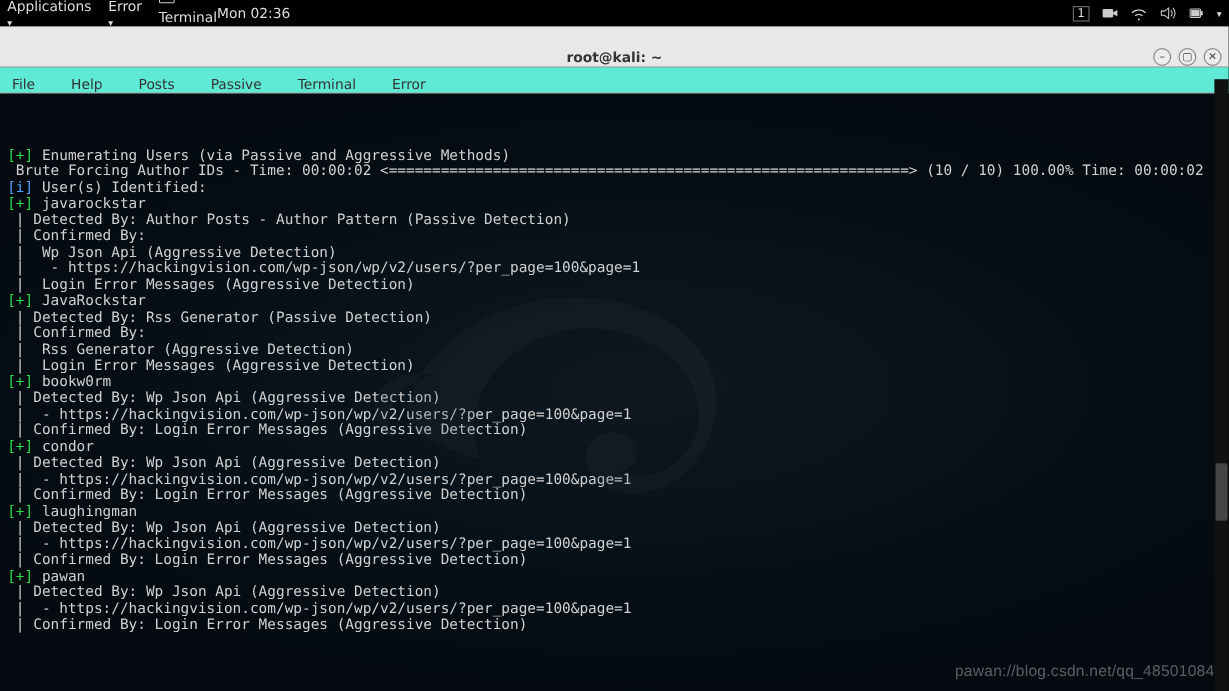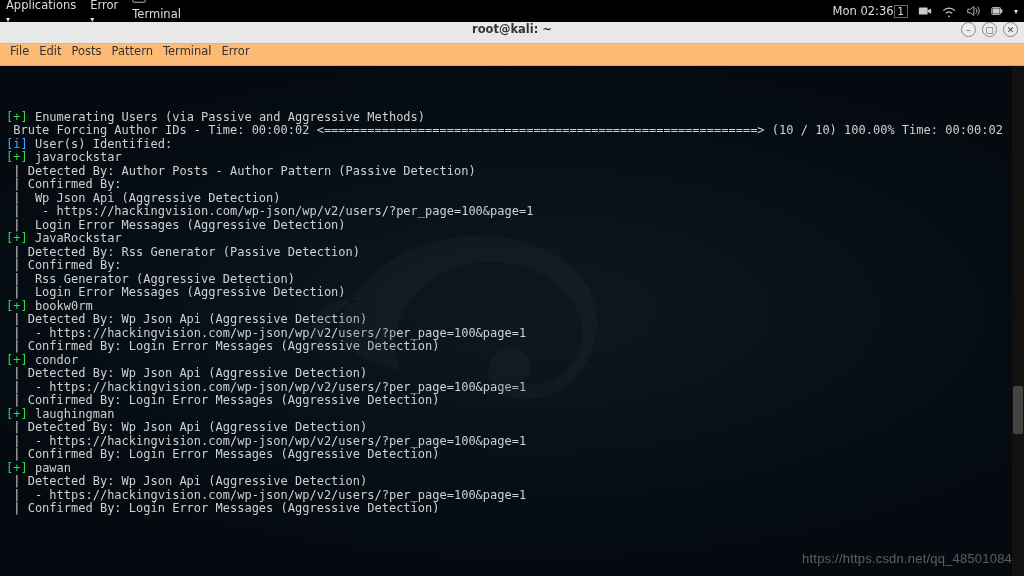--- a/index.html
+++ b/index.html
@@ -14,52 +14,52 @@
   height: 22px;
   background: #000;
   color: #ddd;
   display: flex;
   align-items: center;
   font-size: 11.5px;
   padding: 0 6px;
 }
 .topbar-left { display: flex; gap: 14px; align-items: center; }
 .topbar-item { display: flex; align-items: flex-start; gap: 3px; cursor: pointer; flex-direction: column; }
-.topbar-center { flex: 1; text-align: right; }
+.topbar-center { flex: 1; text-align: left; }
 .topbar-right { display: flex; gap: 10px; align-items: center; }
 .tray-box { border:1px solid #666; padding:0 3px; font-size:10px; }
 svg.ico { width:14px; height:14px; fill:#ccc; }
 .dropdown-caret { font-size:8px; }
 
 .titlebar {
-  height: 22px;
+  height: 34px;
   background: #e8e8e8;
   color: #333;
   display: flex;
-  align-items: flex-start;
+  align-items: flex-end;
   font-size: 11.5px;
   position: relative;
   border-bottom:1px solid #bbb;
 }
 .titlebar-title { flex:1; text-align:center; font-weight:bold; }
 .win-controls { position:absolute; right:6px; display:flex; gap:6px; }
 .win-btn {
   width:15px; height:15px; border-radius:50%;
   border:1px solid #888; background:#ececec;
   display:flex; align-items:center; justify-content:center;
   font-size:9px; color:#444; cursor:pointer;
 }
 
 .menubar {
   height: 22px;
-  background: #fdba74;
+  background: #5eead4;
   color: #333;
   display: flex;
-  align-items: flex-start;
-  gap: 10px;
+  align-items: flex-end;
+  gap: 30px;
   padding: 0 10px;
   font-size: 11.5px;
   border-bottom:1px solid #aaa;
 }
 .menubar span { cursor:pointer; }
 
 .terminal {
   background: radial-gradient(ellipse 60% 50% at 52% 48%, #0f1820 0%, #07121a 45%, #040a10 100%);
   height: calc(576px - 66px);
   color: #d0d0d0;
@@ -142,32 +142,32 @@
   <div class="titlebar-title">root@kali: ~</div>
   <div class="win-controls">
     <div class="win-btn">–</div>
     <div class="win-btn">▢</div>
     <div class="win-btn">✕</div>
   </div>
 </div>
 
 <div class="menubar">
   <span>File</span>
-  <span>Edit</span>
+  <span>Help</span>
   <span>Posts</span>
-  <span>Pattern</span>
+  <span>Passive</span>
   <span>Terminal</span>
   <span>Error</span>
 </div>
 
 <div class="terminal">
   <svg class="dragon" width="360" height="300" viewBox="0 0 360 300">
     <path d="M40 160 C 60 100, 140 60, 220 80 C 280 95, 320 150, 280 210 C 260 240, 210 250, 190 220 C 180 200, 200 180, 220 190 C 235 198, 232 218, 215 220 C 250 235, 290 200, 280 160 C 270 115, 210 90, 160 105 C 110 120, 80 170, 100 210 C 70 200, 30 190, 40 160 Z
            M60 140 C 20 130, -10 170, 30 195 C 10 170, 35 145, 60 140 Z" fill="#2a3942"></path>
   </svg>
   <div id="term-lines"><div><span class="g">[+]</span><span> Enumerating Users (via Passive and Aggressive Methods)</span></div><div><span> Brute Forcing Author IDs - Time: 00:00:02 &lt;============================================================&gt; (10 / 10) 100.00% Time: 00:00:02</span></div><div><span></span></div><div><span class="b">[i]</span><span> User(s) Identified:</span></div><div><span></span></div><div><span class="g">[+]</span><span> javarockstar</span></div><div><span> | Detected By: Author Posts - Author Pattern (Passive Detection)</span></div><div><span> | Confirmed By:</span></div><div><span> |  Wp Json Api (Aggressive Detection)</span></div><div><span> |   - https://hackingvision.com/wp-json/wp/v2/users/?per_page=100&amp;page=1</span></div><div><span> |  Login Error Messages (Aggressive Detection)</span></div><div><span></span></div><div><span class="g">[+]</span><span> JavaRockstar</span></div><div><span> | Detected By: Rss Generator (Passive Detection)</span></div><div><span> | Confirmed By:</span></div><div><span> |  Rss Generator (Aggressive Detection)</span></div><div><span> |  Login Error Messages (Aggressive Detection)</span></div><div><span></span></div><div><span class="g">[+]</span><span> bookw0rm</span></div><div><span> | Detected By: Wp Json Api (Aggressive Detection)</span></div><div><span> |  - https://hackingvision.com/wp-json/wp/v2/users/?per_page=100&amp;page=1</span></div><div><span> | Confirmed By: Login Error Messages (Aggressive Detection)</span></div><div><span></span></div><div><span class="g">[+]</span><span> condor</span></div><div><span> | Detected By: Wp Json Api (Aggressive Detection)</span></div><div><span> |  - https://hackingvision.com/wp-json/wp/v2/users/?per_page=100&amp;page=1</span></div><div><span> | Confirmed By: Login Error Messages (Aggressive Detection)</span></div><div><span></span></div><div><span class="g">[+]</span><span> laughingman</span></div><div><span> | Detected By: Wp Json Api (Aggressive Detection)</span></div><div><span> |  - https://hackingvision.com/wp-json/wp/v2/users/?per_page=100&amp;page=1</span></div><div><span> | Confirmed By: Login Error Messages (Aggressive Detection)</span></div><div><span></span></div><div><span class="g">[+]</span><span> pawan</span></div><div><span> | Detected By: Wp Json Api (Aggressive Detection)</span></div><div><span> |  - https://hackingvision.com/wp-json/wp/v2/users/?per_page=100&amp;page=1</span></div><div><span> | Confirmed By: Login Error Messages (Aggressive Detection)</span></div></div>
 </div>
 
 <div class="scrollbar">
   <div class="scroll-thumb"></div>
 </div>
 
-<div class="watermark">https://https.csdn.net/qq_48501084</div>
+<div class="watermark">pawan://blog.csdn.net/qq_48501084</div>
 
 </body></html>

